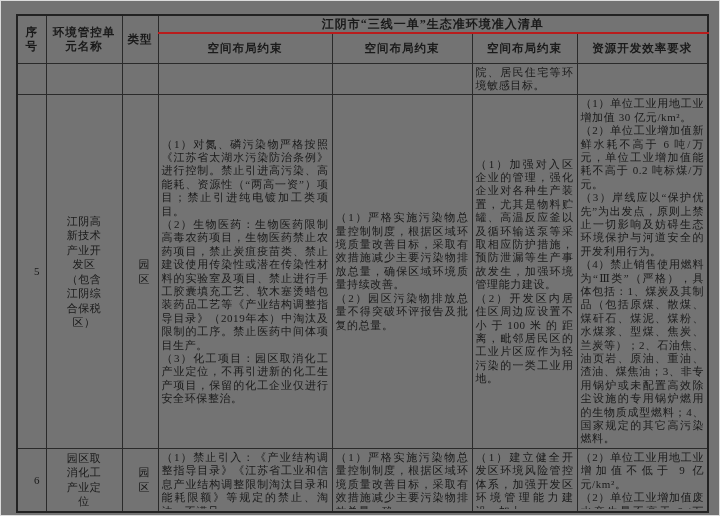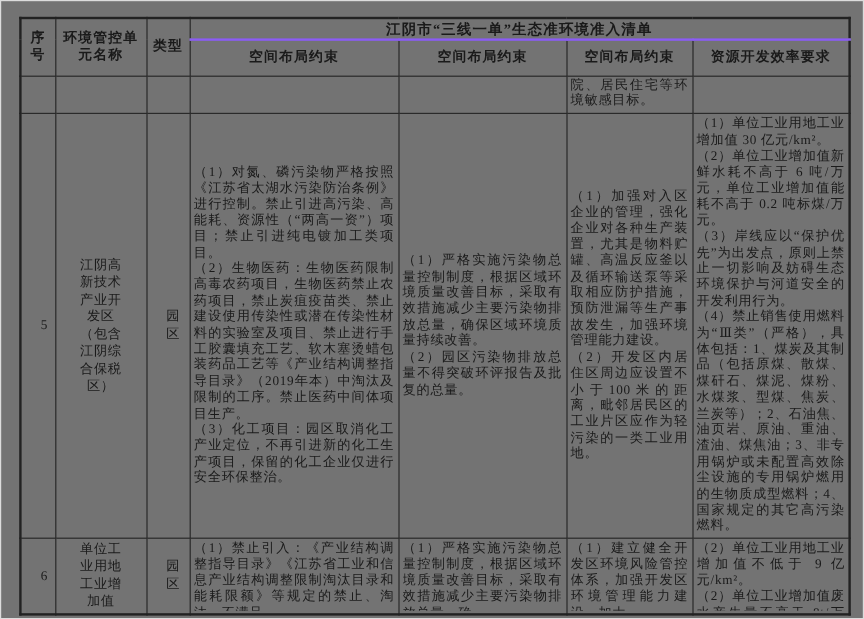--- a/index.html
+++ b/index.html
@@ -27,21 +27,21 @@
   th, td { border:1px solid #2a2a2a; overflow:hidden; }
   th {
     font-weight:bold;
     font-size:11.5px;
     line-height:14px;
     letter-spacing:1px;
     text-align:center;
     vertical-align:middle;
     padding:1px 2px;
   }
-  th.title-cell { border-bottom:2px solid #8b5cf6; font-size:12px;font-family:Liberation Serif, serif; }
+  th.title-cell { border-bottom:2px solid #b91c1c; font-size:12px;font-family:Liberation Serif, serif; }
   .pre { white-space:pre-wrap; }
   td.body {
     font-size:11px;
     line-height:13.4px;
     letter-spacing:0.6px;
     text-align:justify;
     vertical-align:middle;
     padding:2px 3px;
   }
   td.centered {
@@ -50,21 +50,21 @@
     letter-spacing:0.5px;
     text-align:center;
     vertical-align:middle;
     padding:1px 16px;
   }
   tr.r-title  { height:17px; }
   tr.r-sub    { height:30px; }
   tr.r-carry  { height:28px; }
   tr.r-main   { height:330px; }
   tr.r-last   { height:63px; }
-  tr.r-carry td.body { vertical-align:top;font-family:Liberation Mono, monospace; }
+  tr.r-carry td.body { vertical-align:top; }
   tr.r-last  td.body { vertical-align:top; }
   .clip { max-height:58px; overflow:hidden; }
   .pagenum {
     position:absolute;
     left:0; right:0; top:490px;
     text-align:center;
     font-size:12px;
     letter-spacing:1px;
     color:#1a1a1a;
     margin-top:36px;
@@ -124,21 +124,21 @@
       <td class="body pre">（1）加强对入区企业的管理，强化企业对各种生产装置，尤其是物料贮罐、高温反应釜以及循环输送泵等采取相应防护措施，预防泄漏等生产事故发生，加强环境管理能力建设。
 （2）开发区内居住区周边应设置不小于100米的距离，毗邻居民区的工业片区应作为轻污染的一类工业用地。</td>
       <td class="body pre">（1）单位工业用地工业增加值 30 亿元/km²。
 （2）单位工业增加值新鲜水耗不高于 6 吨/万元，单位工业增加值能耗不高于 0.2 吨标煤/万元。
 （3）岸线应以“保护优先”为出发点，原则上禁止一切影响及妨碍生态环境保护与河道安全的开发利用行为。
 （4）禁止销售使用燃料为“Ⅲ类”（严格），具体包括：1、煤炭及其制品（包括原煤、散煤、煤矸石、煤泥、煤粉、水煤浆、型煤、焦炭、兰炭等）；2、石油焦、油页岩、原油、重油、渣油、煤焦油；3、非专用锅炉或未配置高效除尘设施的专用锅炉燃用的生物质成型燃料；4、国家规定的其它高污染燃料。</td>
     </tr>
 
     <tr class="r-last">
       <td class="centered">6</td>
-      <td class="centered">单位工业用地工业增加值</td>
+      <td class="centered">园区取消化工产业定位</td>
       <td class="centered">园区</td>
       <td class="body">
         <div class="clip pre">（1）禁止引入：《产业结构调整指导目录》《江苏省工业和信息产业结构调整限制淘汰目录和能耗限额》等规定的禁止、淘汰、不满足</div>
       </td>
       <td class="body">
         <div class="clip pre">（1）严格实施污染物总量控制制度，根据区域环境质量改善目标，采取有效措施减少主要污染物排放总量，确</div>
       </td>
       <td class="body">
         <div class="clip pre">（1）建立健全开发区环境风险管控体系，加强开发区环境管理能力建设。加大</div>
       </td>

